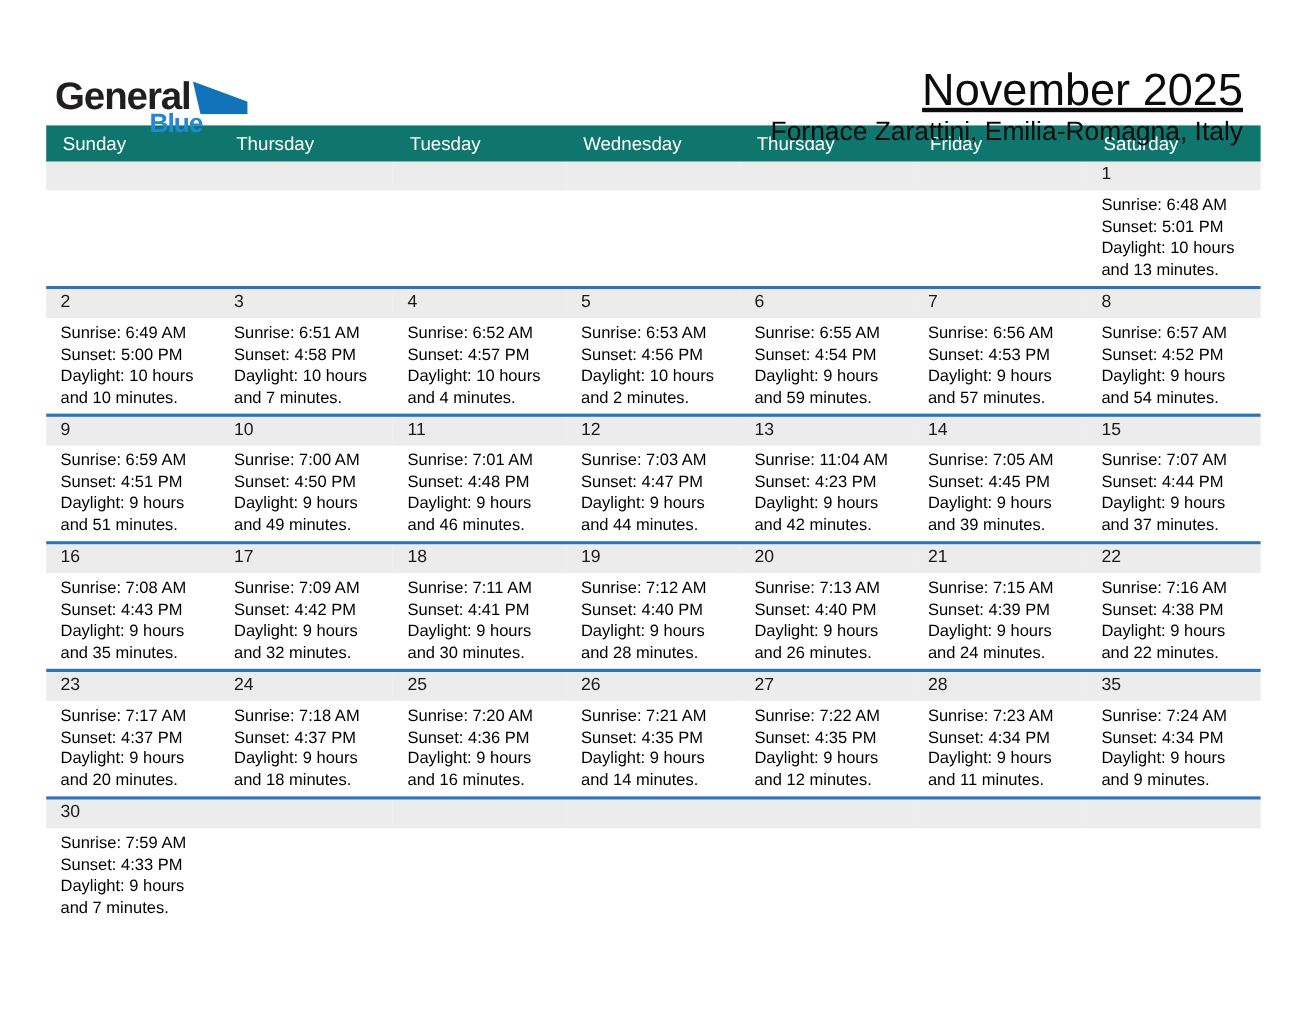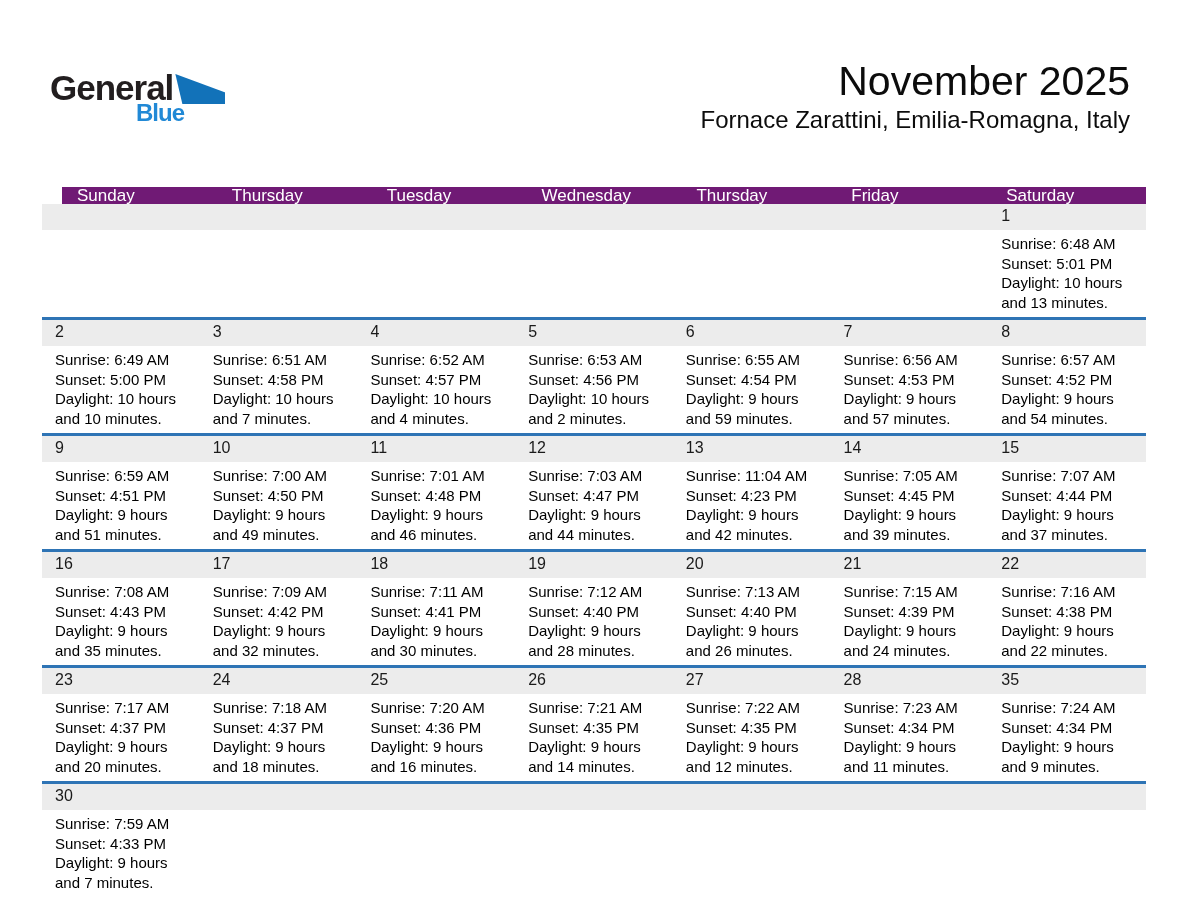--- a/index.html
+++ b/index.html
@@ -1,46 +1,46 @@
 <!DOCTYPE html>
 <html><head>
 <meta charset="utf-8">
 <style>
   * { margin: 0; padding: 0; box-sizing: border-box; }
   html, body { width: 1188px; height: 918px; background: #ffffff; }
   body { font-family: "Liberation Sans", sans-serif; color: #000; position: relative; }
 
   
-  .top-area { position: relative; height: 187px; }
+  .top-area { position: relative; height: 114px; }
 
   .logo { position: absolute; left: 50px; top: 70px; line-height: 1; }
   .logo-row1 { display: flex; align-items: flex-end; }
   .logo-general {
     font-size: 35px; font-weight: 700; letter-spacing: -1px; color: #221e1f;
   }
   .logo-triangle {
     width: 50px; height: 30px; margin-left: 2px; margin-bottom: 1px;
     background: #1272b9;
     clip-path: polygon(0 0, 100% 62%, 100% 100%, 14% 100%);
   }
   .logo-blue {
     font-size: 24px; font-weight: 700; letter-spacing: -1px; color: #2189d6;
     margin-left: 86px; margin-top: -4px;
   }
 
   .titles { position: absolute; top: 58px; right: 58px; text-align: right; }
-  .month-title { font-size: 41px; font-weight: 400; color: #0c0c0c; }
+  .month-title { font-size: 41px; font-weight: 400; color: #0c0c0c; text-decoration: underline; }
   .location-subtitle { font-size: 24px; font-weight: 400; color: #0c0c0c; margin-top: 1px; }
 
   
   .calendar { width: 1104px; margin-left: 42px; }
 
   .weekday-header {
     display: grid; grid-template-columns: repeat(7, 1fr);
-    background: #701a75; height: 17px; align-items: center; margin-left: 20px;
+    background: #0f766e; height: 33px; align-items: center;
   }
   .weekday-header .wd {
     color: #ffffff; font-size: 17px; padding-left: 15px;
     white-space: nowrap; overflow: hidden;
   }
 
   .week { display: grid; grid-template-columns: repeat(7, 1fr); }
   .week + .week { border-top: 3px solid #2e74b5; }
 
   .cell { }

